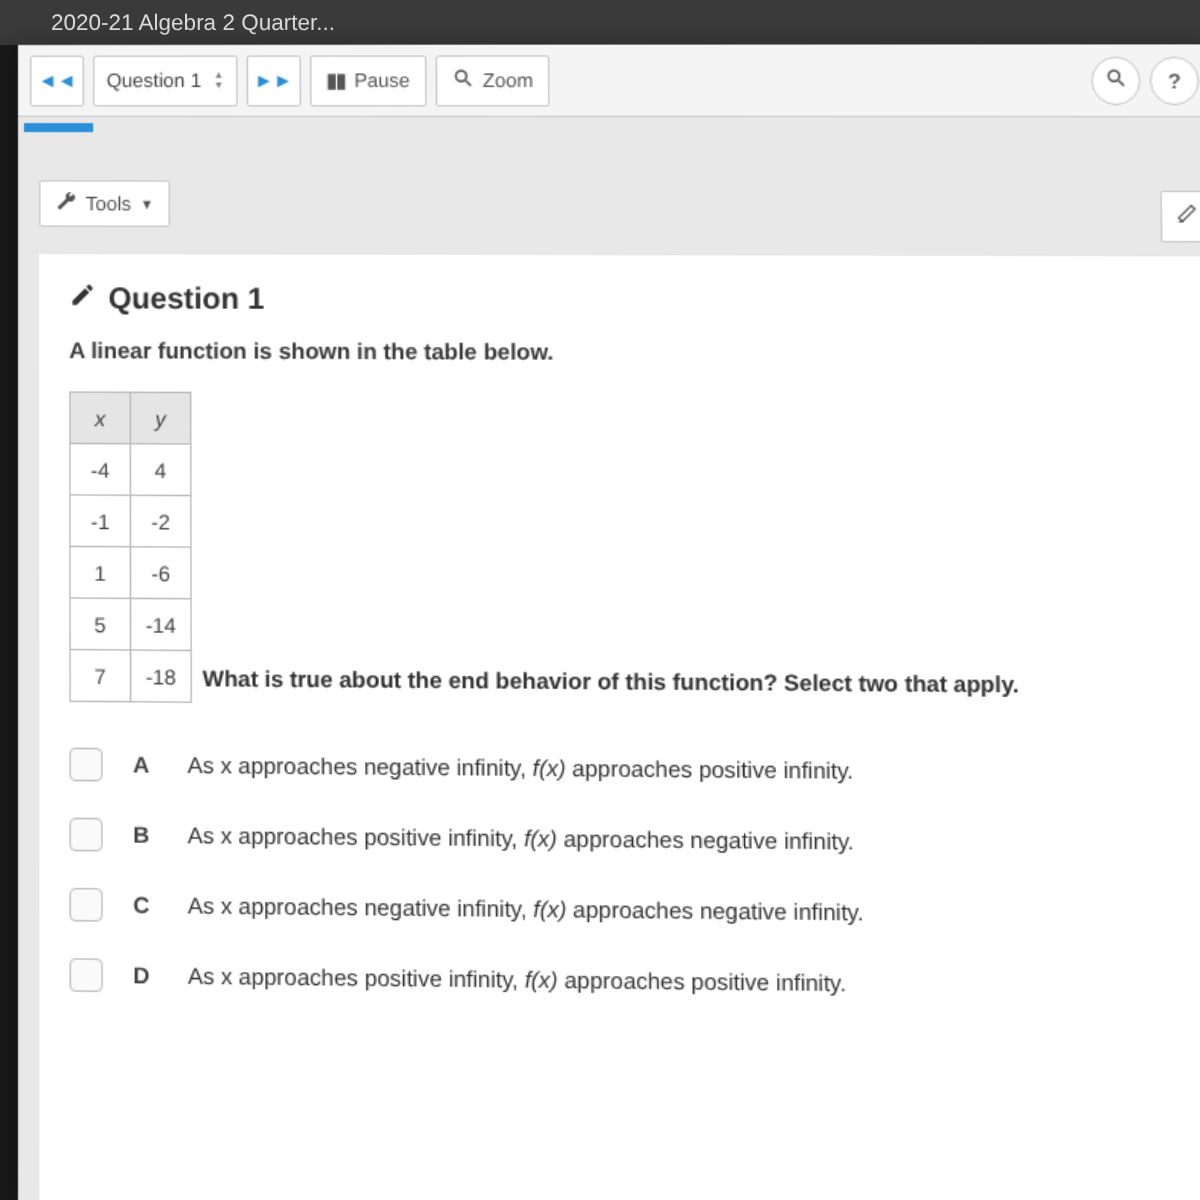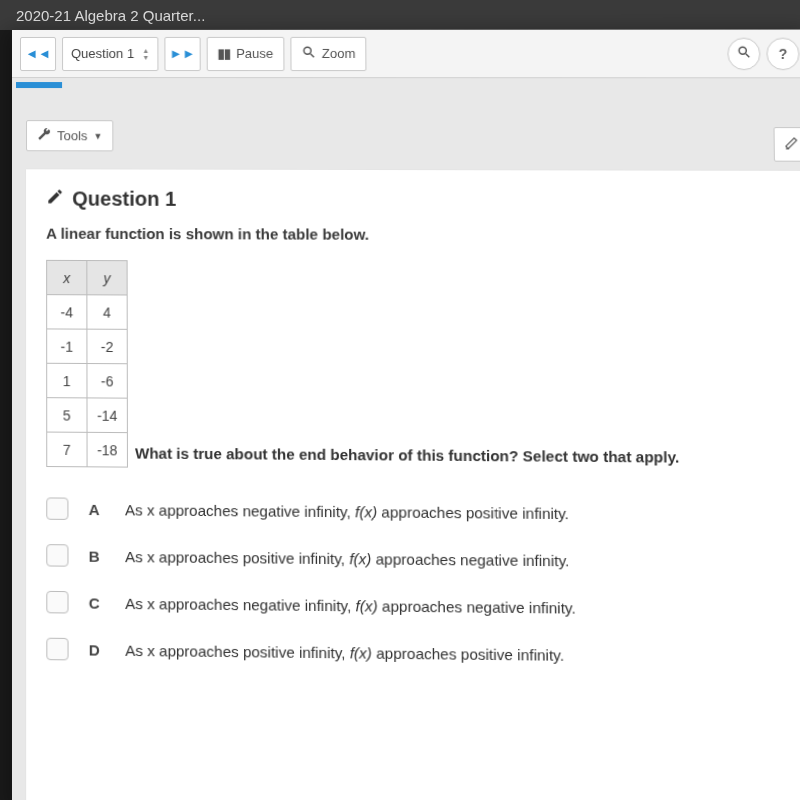--- a/index.html
+++ b/index.html
@@ -7,21 +7,21 @@
       font-family: Arial, Helvetica, sans-serif;
       background: #1a1a1a;
       width: 800px;
       height: 800px;
       overflow: hidden;
       position: relative;
     }
     .browser-tab {
       background: #3a3a3a;
       color: #ddd;
-      padding: 6px 16px;
+      padding: 6px 34px;
       font-size: 15px;
       height: 30px;
       display: flex;
       align-items: center;
     }
     .app-wrap {
       position: absolute;
       top: 30px;
       left: 12px;
       right: 0;

